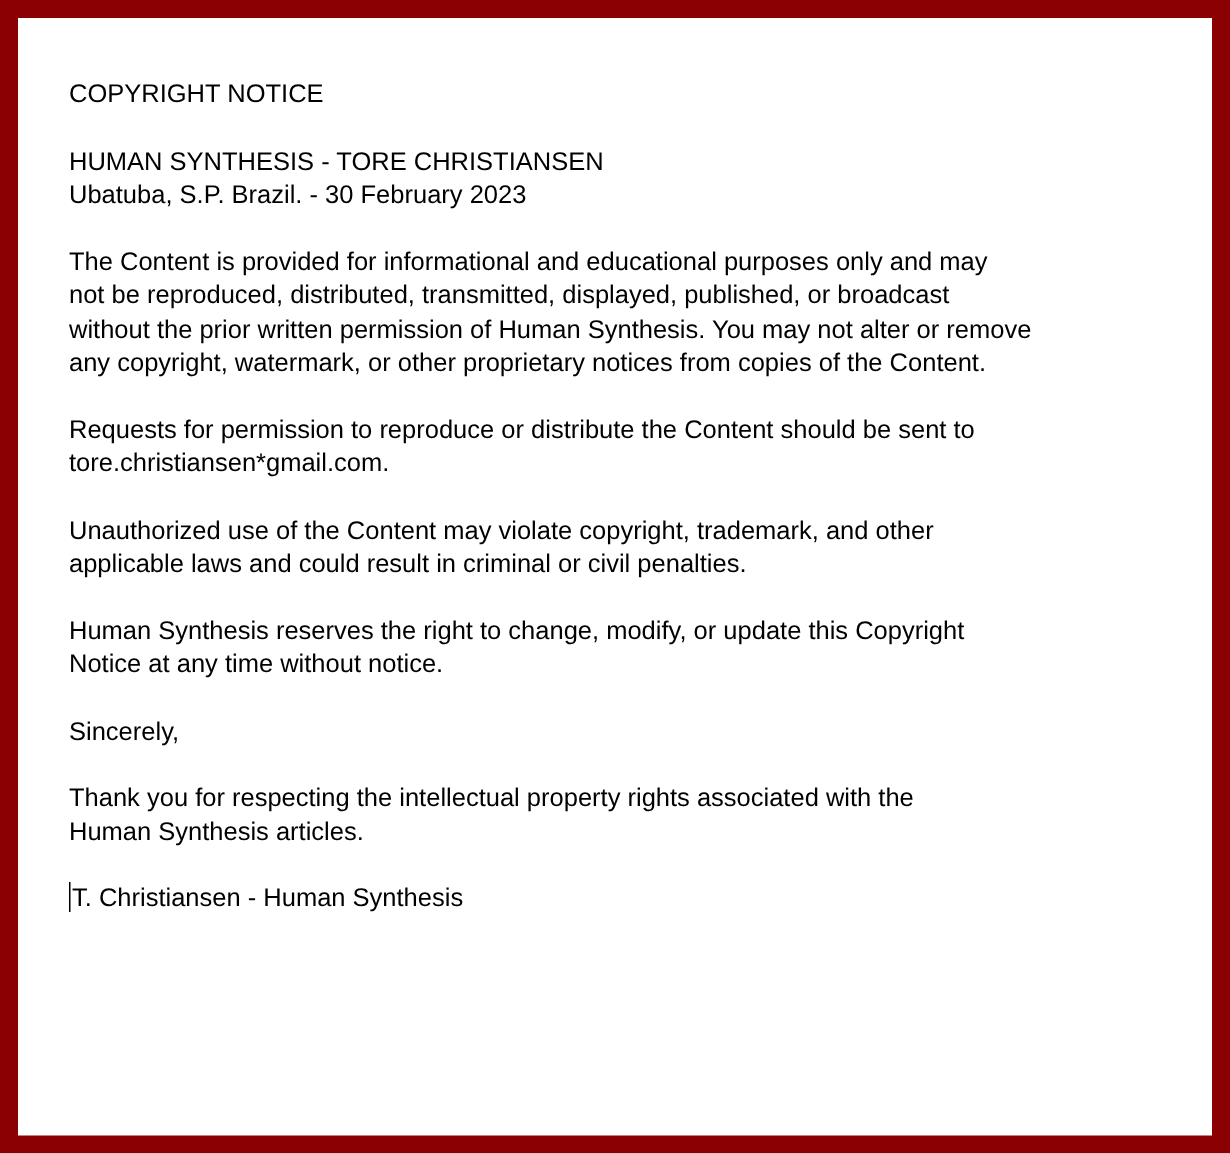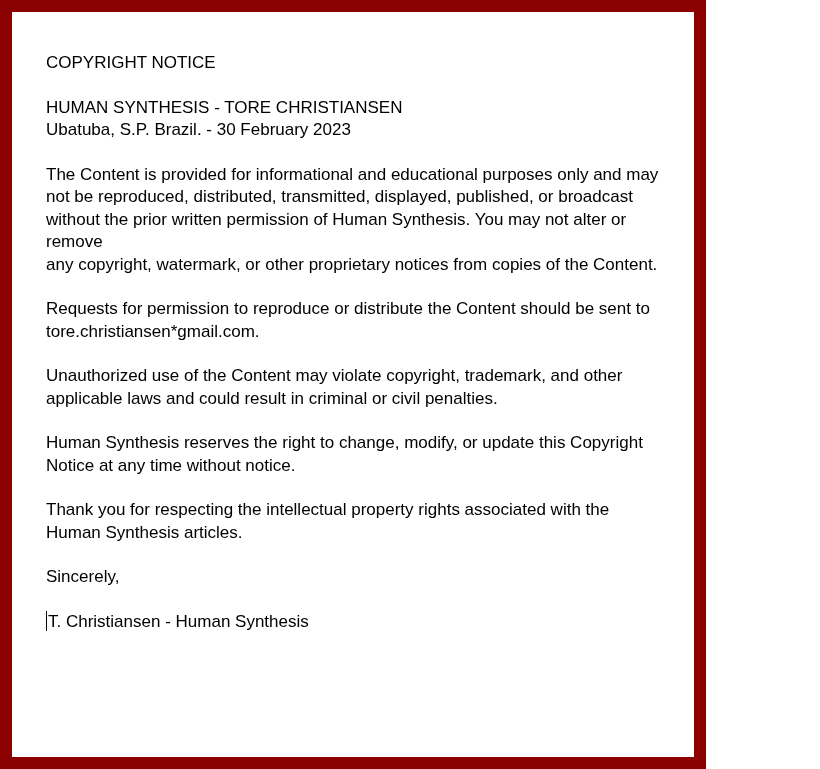--- a/index.html
+++ b/index.html
@@ -4,21 +4,21 @@
 <style>
   * { box-sizing: border-box; }
   html, body { margin: 0; padding: 0; }
   body {
     width: 820px;
     height: 769px;
     background: #ffffff;
     overflow: hidden;
   }
   .page {
-    width: 706px;
+    width: 820px;
     height: 769px;
     border: 12px solid var(--border-color, #8B0000);
     background: var(--page-bg, #ffffff);
     overflow: hidden;
   }
   .doc {
     font-family: "Liberation Sans", "DejaVu Sans", sans-serif;
     font-size: 17px;
     line-height: 22.5px;
     font-weight: normal;
@@ -50,18 +50,18 @@
     <p>The Content is provided for informational and educational purposes only and may
 not be reproduced, distributed, transmitted, displayed, published, or broadcast
 without the prior written permission of Human Synthesis. You may not alter or remove
 any copyright, watermark, or other proprietary notices from copies of the Content.</p>
     <p>Requests for permission to reproduce or distribute the Content should be sent to
 tore.christiansen*gmail.com.</p>
     <p>Unauthorized use of the Content may violate copyright, trademark, and other
 applicable laws and could result in criminal or civil penalties.</p>
     <p>Human Synthesis reserves the right to change, modify, or update this Copyright
 Notice at any time without notice.</p>
+    <p>Sincerely,</p>
     <p>Thank you for respecting the intellectual property rights associated with the
 Human Synthesis articles.</p>
-    <p>Sincerely,</p>
     <p><span class="caret"></span><span>T. Christiansen - Human Synthesis</span></p>
   </div>
 </div>
 
 </body></html>

